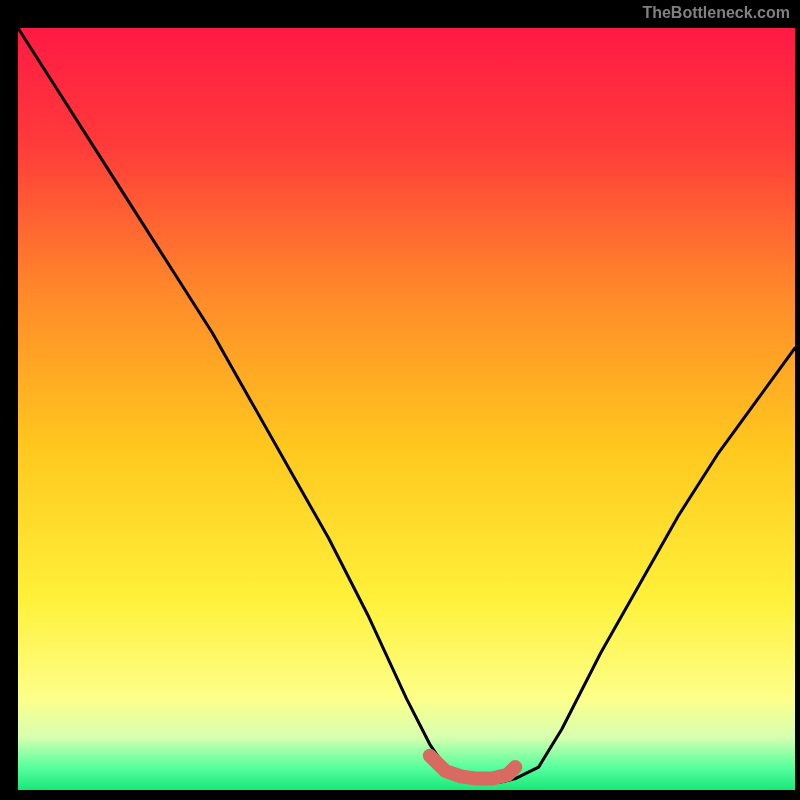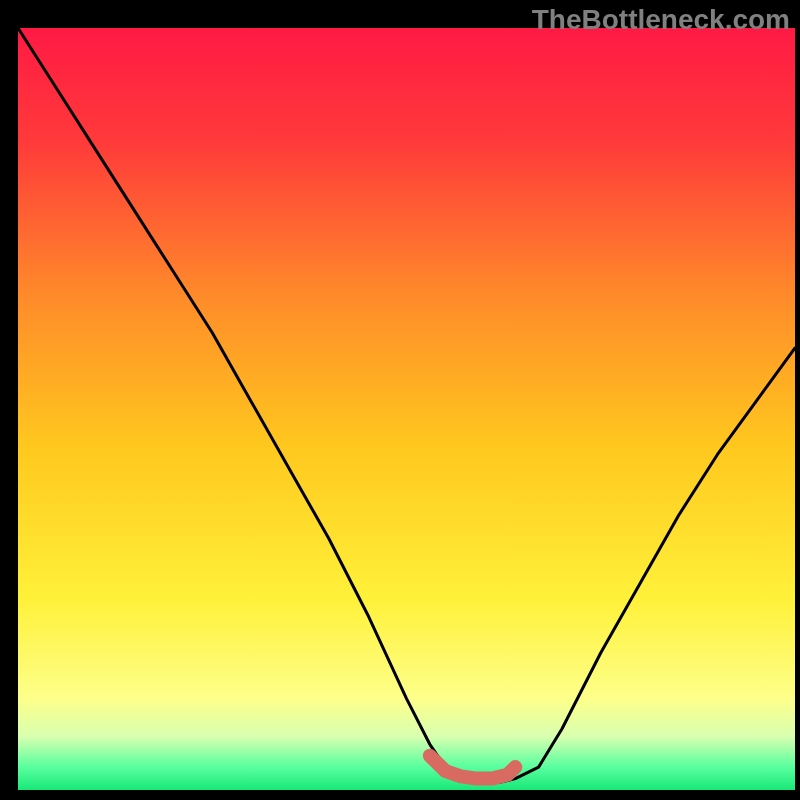--- a/index.html
+++ b/index.html
@@ -11,21 +11,21 @@
   .stage {
     position: relative;
     width: 800px;
     height: 800px;
     overflow: hidden;
   }
   .watermark {
     position: absolute;
     top: 4px;
     right: 10px;
-    font-size: 28px;
+    font-size: 16px;
     font-weight: bold;
     color: #808080;
     z-index: 30;
     font-family: Arial, sans-serif;
   }
   svg.plot {
     position: absolute;
     left: 0;
     top: 0;
   }

